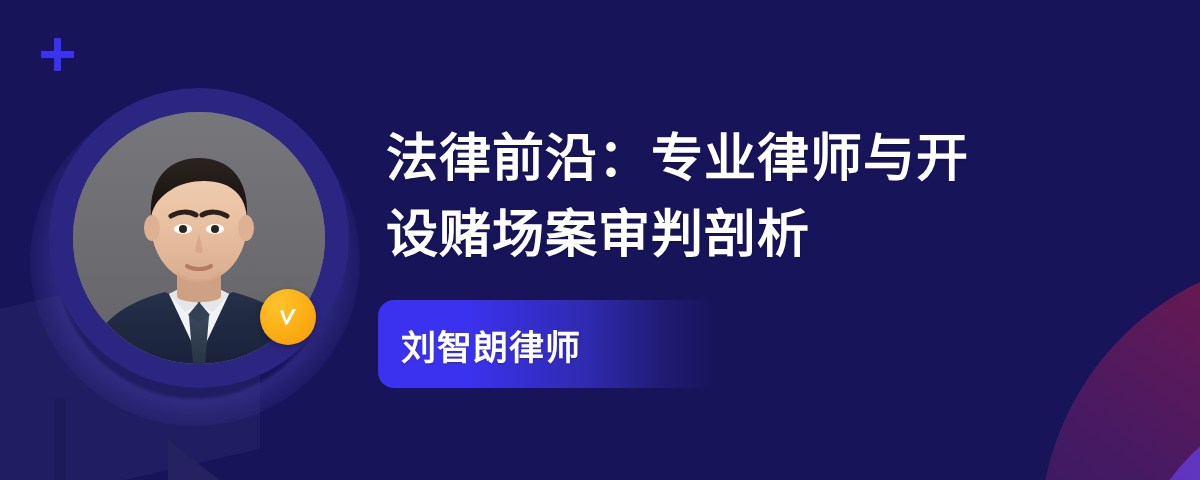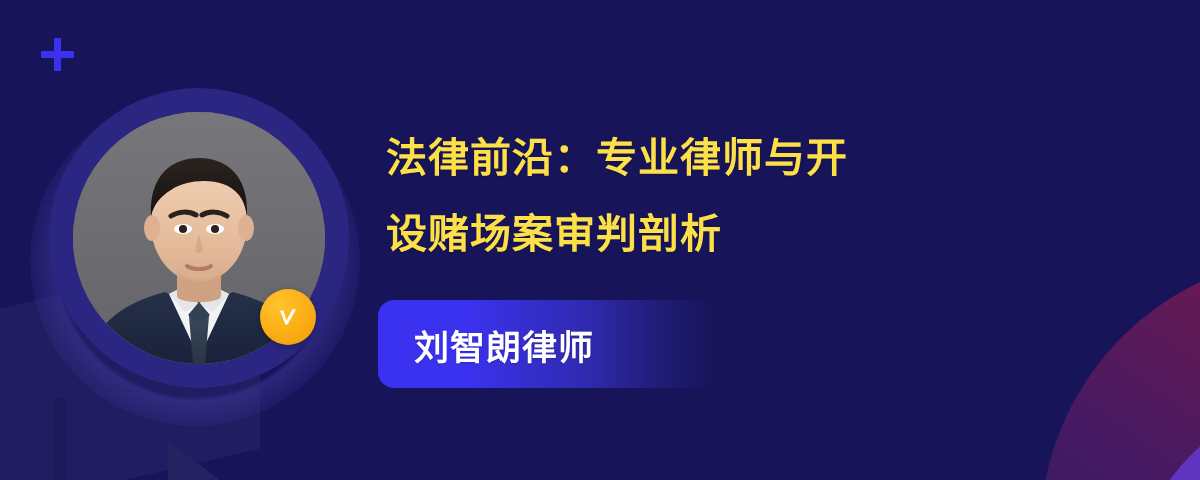--- a/index.html
+++ b/index.html
@@ -155,22 +155,22 @@
 
   
   .content {
     position: absolute;
     left: 386px;
     top: 120px;
     width: 690px;
   }
   .headline {
     margin: 0;
-    color: #fde047;
-    font-size: 41px;
+    color: #ffffff;
+    font-size: 52px;
     line-height: 76px;
     font-weight: 700;
     letter-spacing: 1px;
     font-family: "DejaVu Sans", "Liberation Sans", sans-serif;
     white-space: pre-line;
     text-shadow: 0 1px 2px rgba(0,0,0,0.22);
   }
 
   .name-chip {
     position: absolute;
@@ -181,21 +181,21 @@
     border-radius: 16px;
     background: linear-gradient(90deg, #3b32ef 0%, #3b32ef 26%, #2f2aae 62%, #201c74 84%, rgba(23,20,90,0) 100%);
     display: flex;
     align-items: center;
   }
   .name-chip-label {
     color: #ffffff;
     font-size: 35px;
     font-weight: 700;
     letter-spacing: 1px;
-    padding-left: 36px;
+    padding-left: 23px;
     font-family: "DejaVu Sans", "Liberation Sans", sans-serif;
     text-shadow: 0 1px 2px rgba(0,0,0,0.2);
   }
 </style>
 </head>
 <body>
 
 <div class="banner">
 
   <div class="bg-layer">

